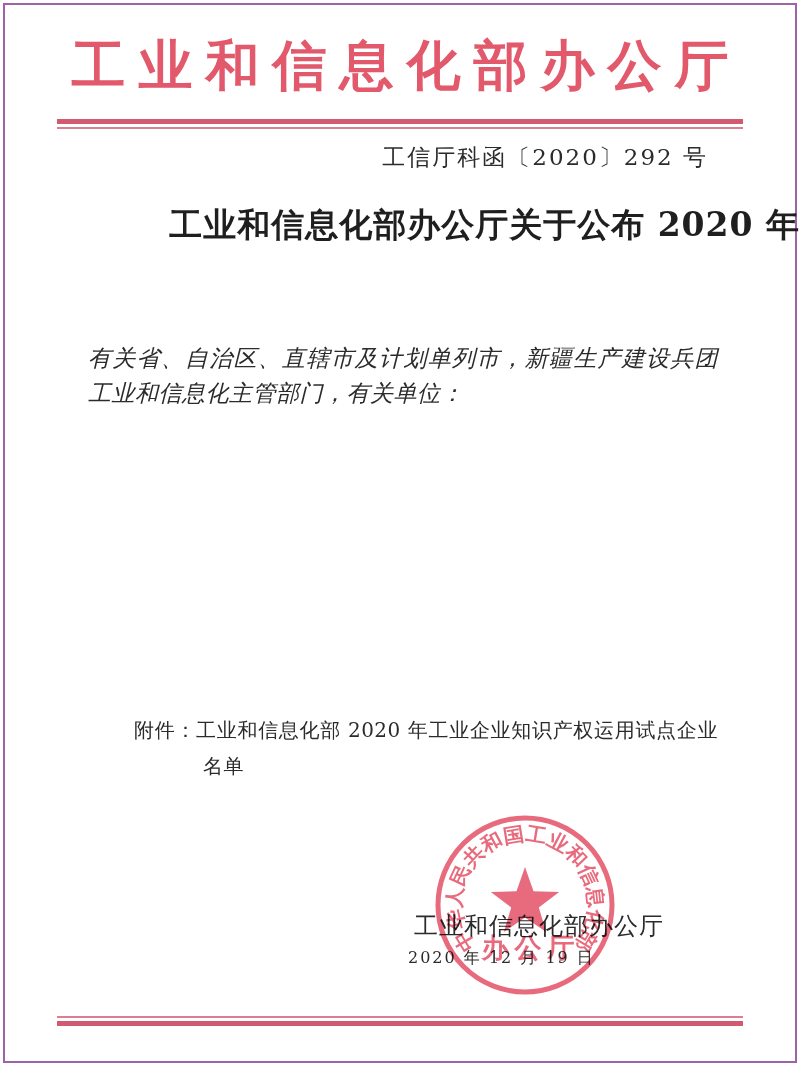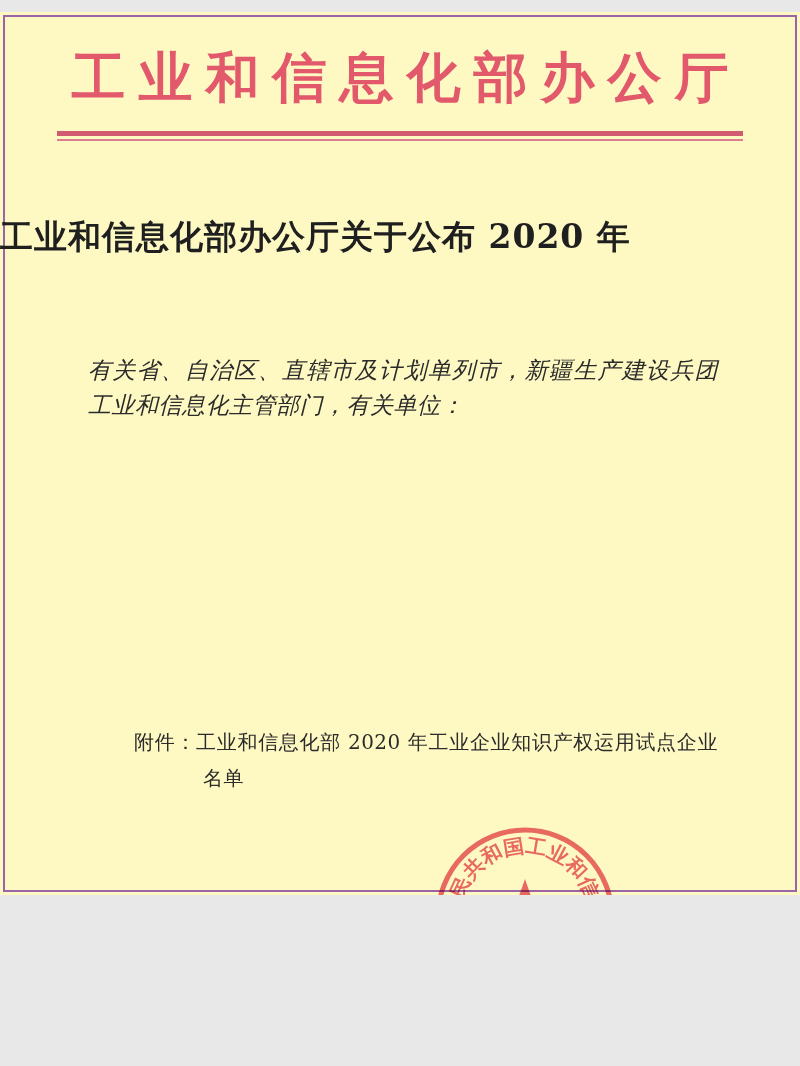--- a/index.html
+++ b/index.html
@@ -1,21 +1,21 @@
 <!DOCTYPE html>
 <html><head>
 <meta charset="utf-8">
 <style>
   * { margin:0; padding:0; box-sizing:border-box; }
   html,body { background:#e8e8e8; }
   .page {
     position:relative;
-    width:800px; height:883px;
-    margin:12px auto;
-    background:#fef9c3;
+    width:800px; height:1066px;
+    margin:0 auto;
+    background:#ffffff;
     overflow:hidden;
     font-family:"DejaVu Serif","Liberation Serif",serif;
     color:#2b2b2b;
   }
   .page-frame {
     position:absolute; inset:3px;
     border:2px solid #9c64a6;
     pointer-events:none;
   }
 
@@ -40,21 +40,21 @@
     text-align:right;
     padding-right:92px;
     font-size:23px;
     letter-spacing:2px;
     color:#2b2b2b;
   }
 
   
   .notice-title {
     position:absolute; top:199px; left:0; right:0;
-    text-align:left;
+    text-align:right;
     font-size:33px;
     font-weight:bold;
     line-height:51px;
     color:#1f1f1f;
     letter-spacing:1px;
   }
 
   
   .body-text {
     position:absolute; top:341px; left:88px; right:82px;
@@ -106,20 +106,21 @@
 <div class="page">
   <div class="page-frame"></div>
 
   <div class="letterhead">
     <div class="agency-title">工业和信息化部办公厅</div>
     <div class="header-rule">
       <div class="rule-thick"></div>
       <div class="rule-gap"></div>
       <div class="rule-thin"></div>
     </div>
+    <div class="doc-number">工信厅科函〔2020〕292 号</div>
   </div>
 
   <div class="notice-title">
     <div>工业和信息化部办公厅关于公布 2020 年</div>
   </div>
 
   <div class="body-text">
     <p>有关省、自治区、直辖市及计划单列市，新疆生产建设兵团工业和信息化主管部门，有关单位：</p>
   </div>
 

